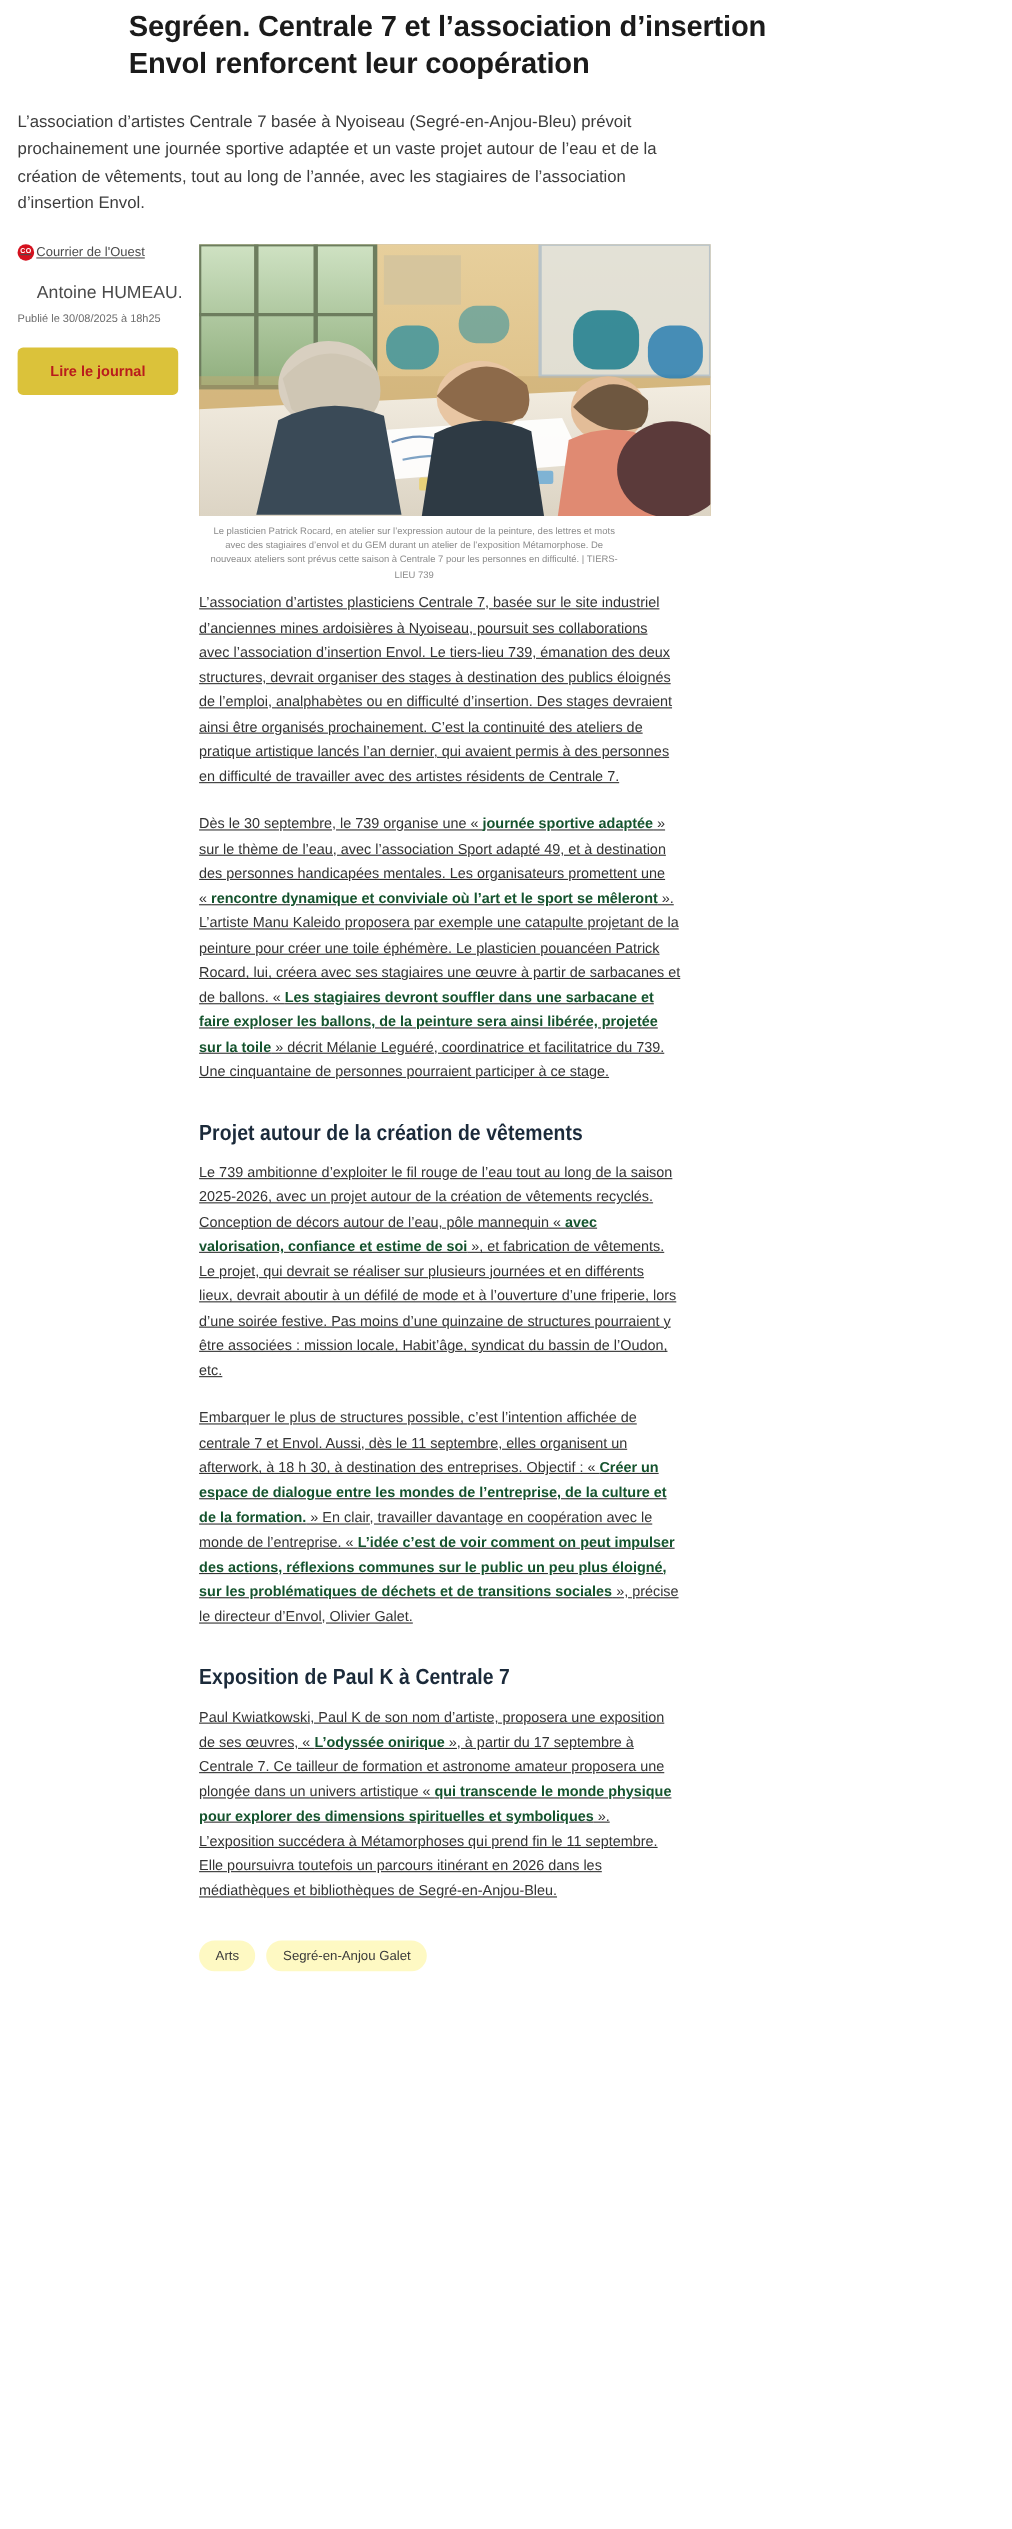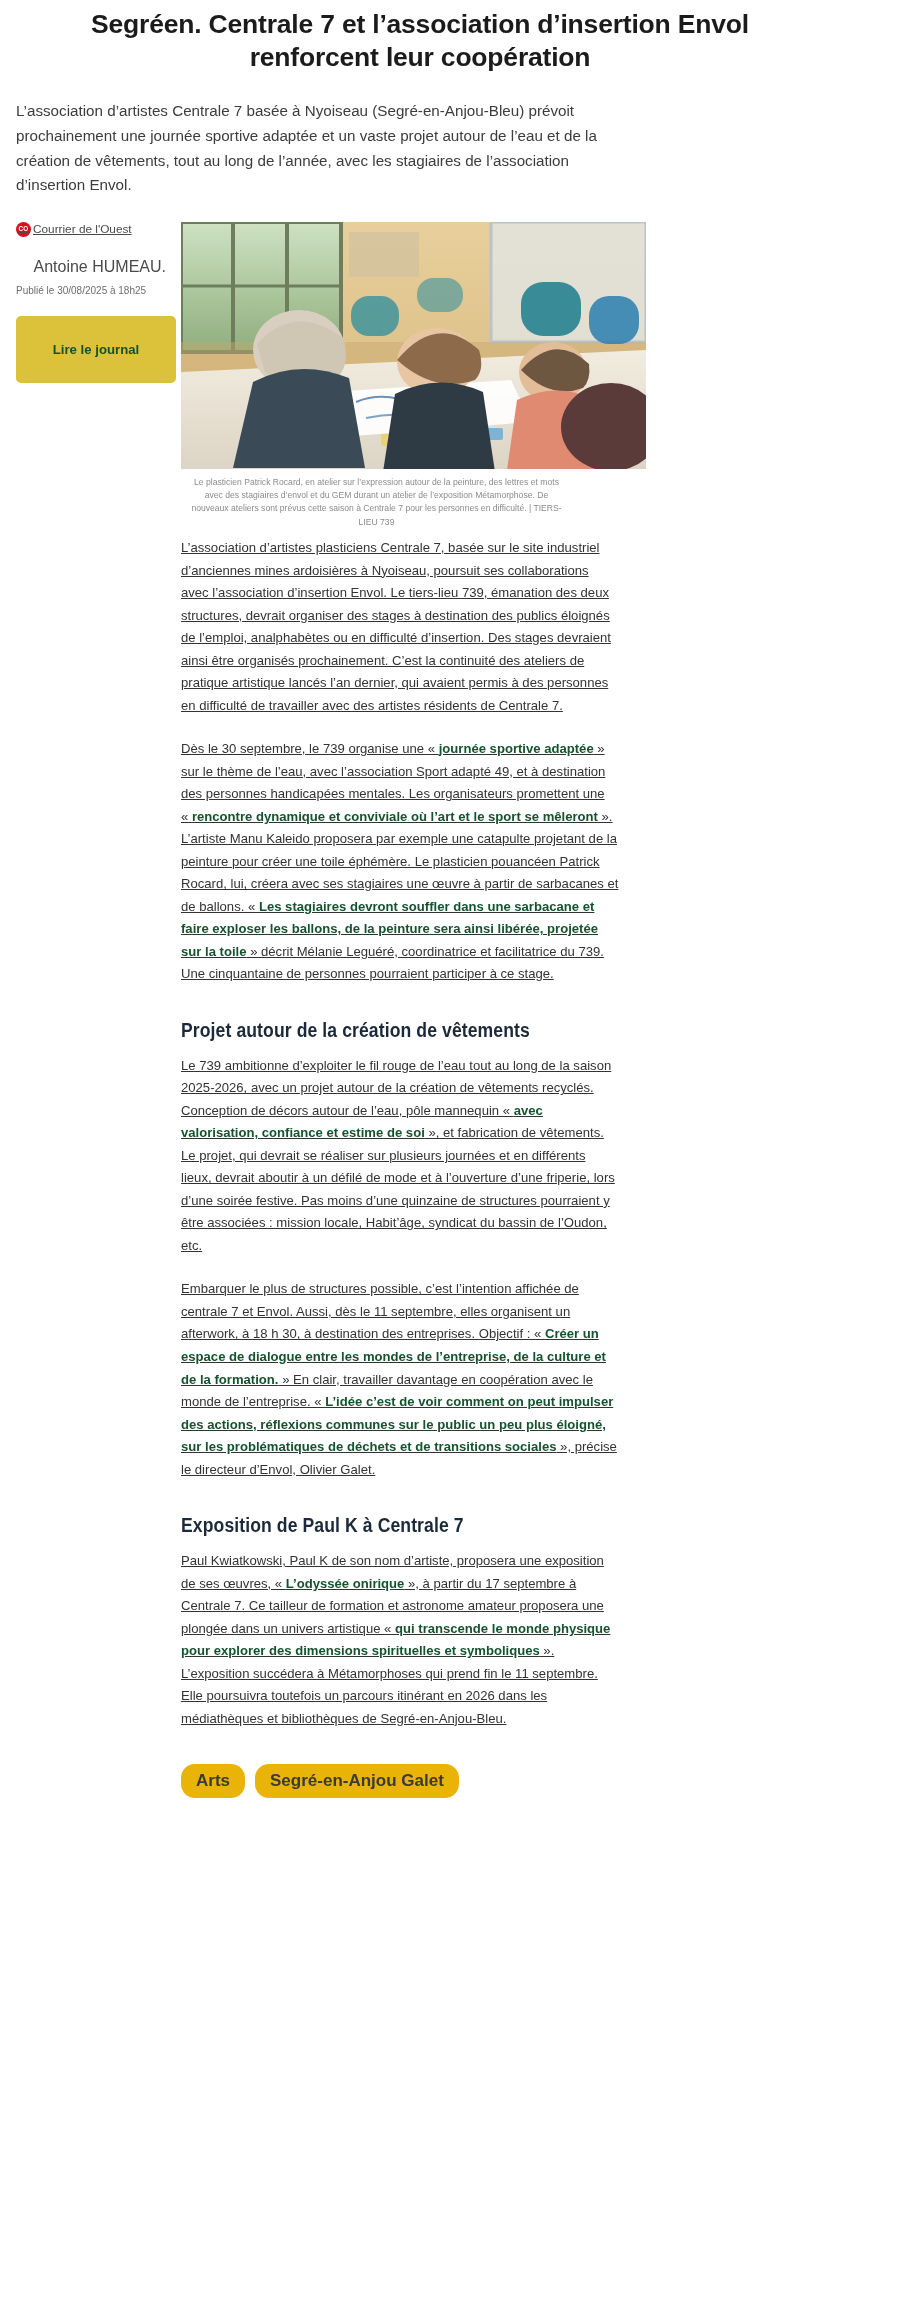--- a/index.html
+++ b/index.html
@@ -15,22 +15,21 @@
   }
   .page {
     width: 920px;
     box-sizing: border-box;
     padding: 0 0 34px 0;
     position: relative;
   }
 
   
   .title-wrap {
-    padding: 8px 150px 0 70px;
-    text-align: center;
+    padding: 8px 150px 0 117px;
   }
   h1.article-title {
     margin: 0;
     font-family: "Liberation Sans", sans-serif;
     font-size: 26.5px;
     line-height: 1.25;
     font-weight: bold;
     letter-spacing: -0.2px;
     color: #1b1b1b;
   }
@@ -88,30 +87,30 @@
   }
   .published {
     margin-top: 6px;
     font-size: 10px;
     color: #6d6d6d;
     line-height: 1.4;
   }
   .read-btn {
     margin-top: 18px;
     display: block;
-    width: 160px;
+    width: 146px;
     box-sizing: border-box;
-    padding: 26px 8px;
+    padding: 14px 8px;
     background: #dbc23a;
     border: none;
     border-radius: 5px;
     font-family: "Liberation Sans", sans-serif;
     font-size: 13.2px;
     font-weight: bold;
-    color: #14532d;
+    color: #b91c1c;
     text-align: center;
     cursor: pointer;
   }
 
   .media-col {
     margin-left: 181px;
     width: 391px;
   }
   .photo {
     width: 465px;
@@ -160,28 +159,27 @@
   }
 
   
   .tags {
     margin: 34px 0 0 181px;
     display: flex;
     gap: 10px;
     align-items: center;
   }
   .tag {
-    background: #eab308;
+    background: #fef9c3;
     border-radius: 14px;
     padding: 7px 15px;
-    font-size: 17px;
+    font-size: 12px;
     color: #3a3a3a;
     cursor: pointer;
     white-space: nowrap;
-    font-weight: bold;
   }
 </style>
 </head>
 <body>
 
 <div class="page">
 
   <div class="title-wrap">
     <h1 class="article-title">Segréen. Centrale 7 et l’association d’insertion Envol renforcent leur coopération</h1>
   </div>

